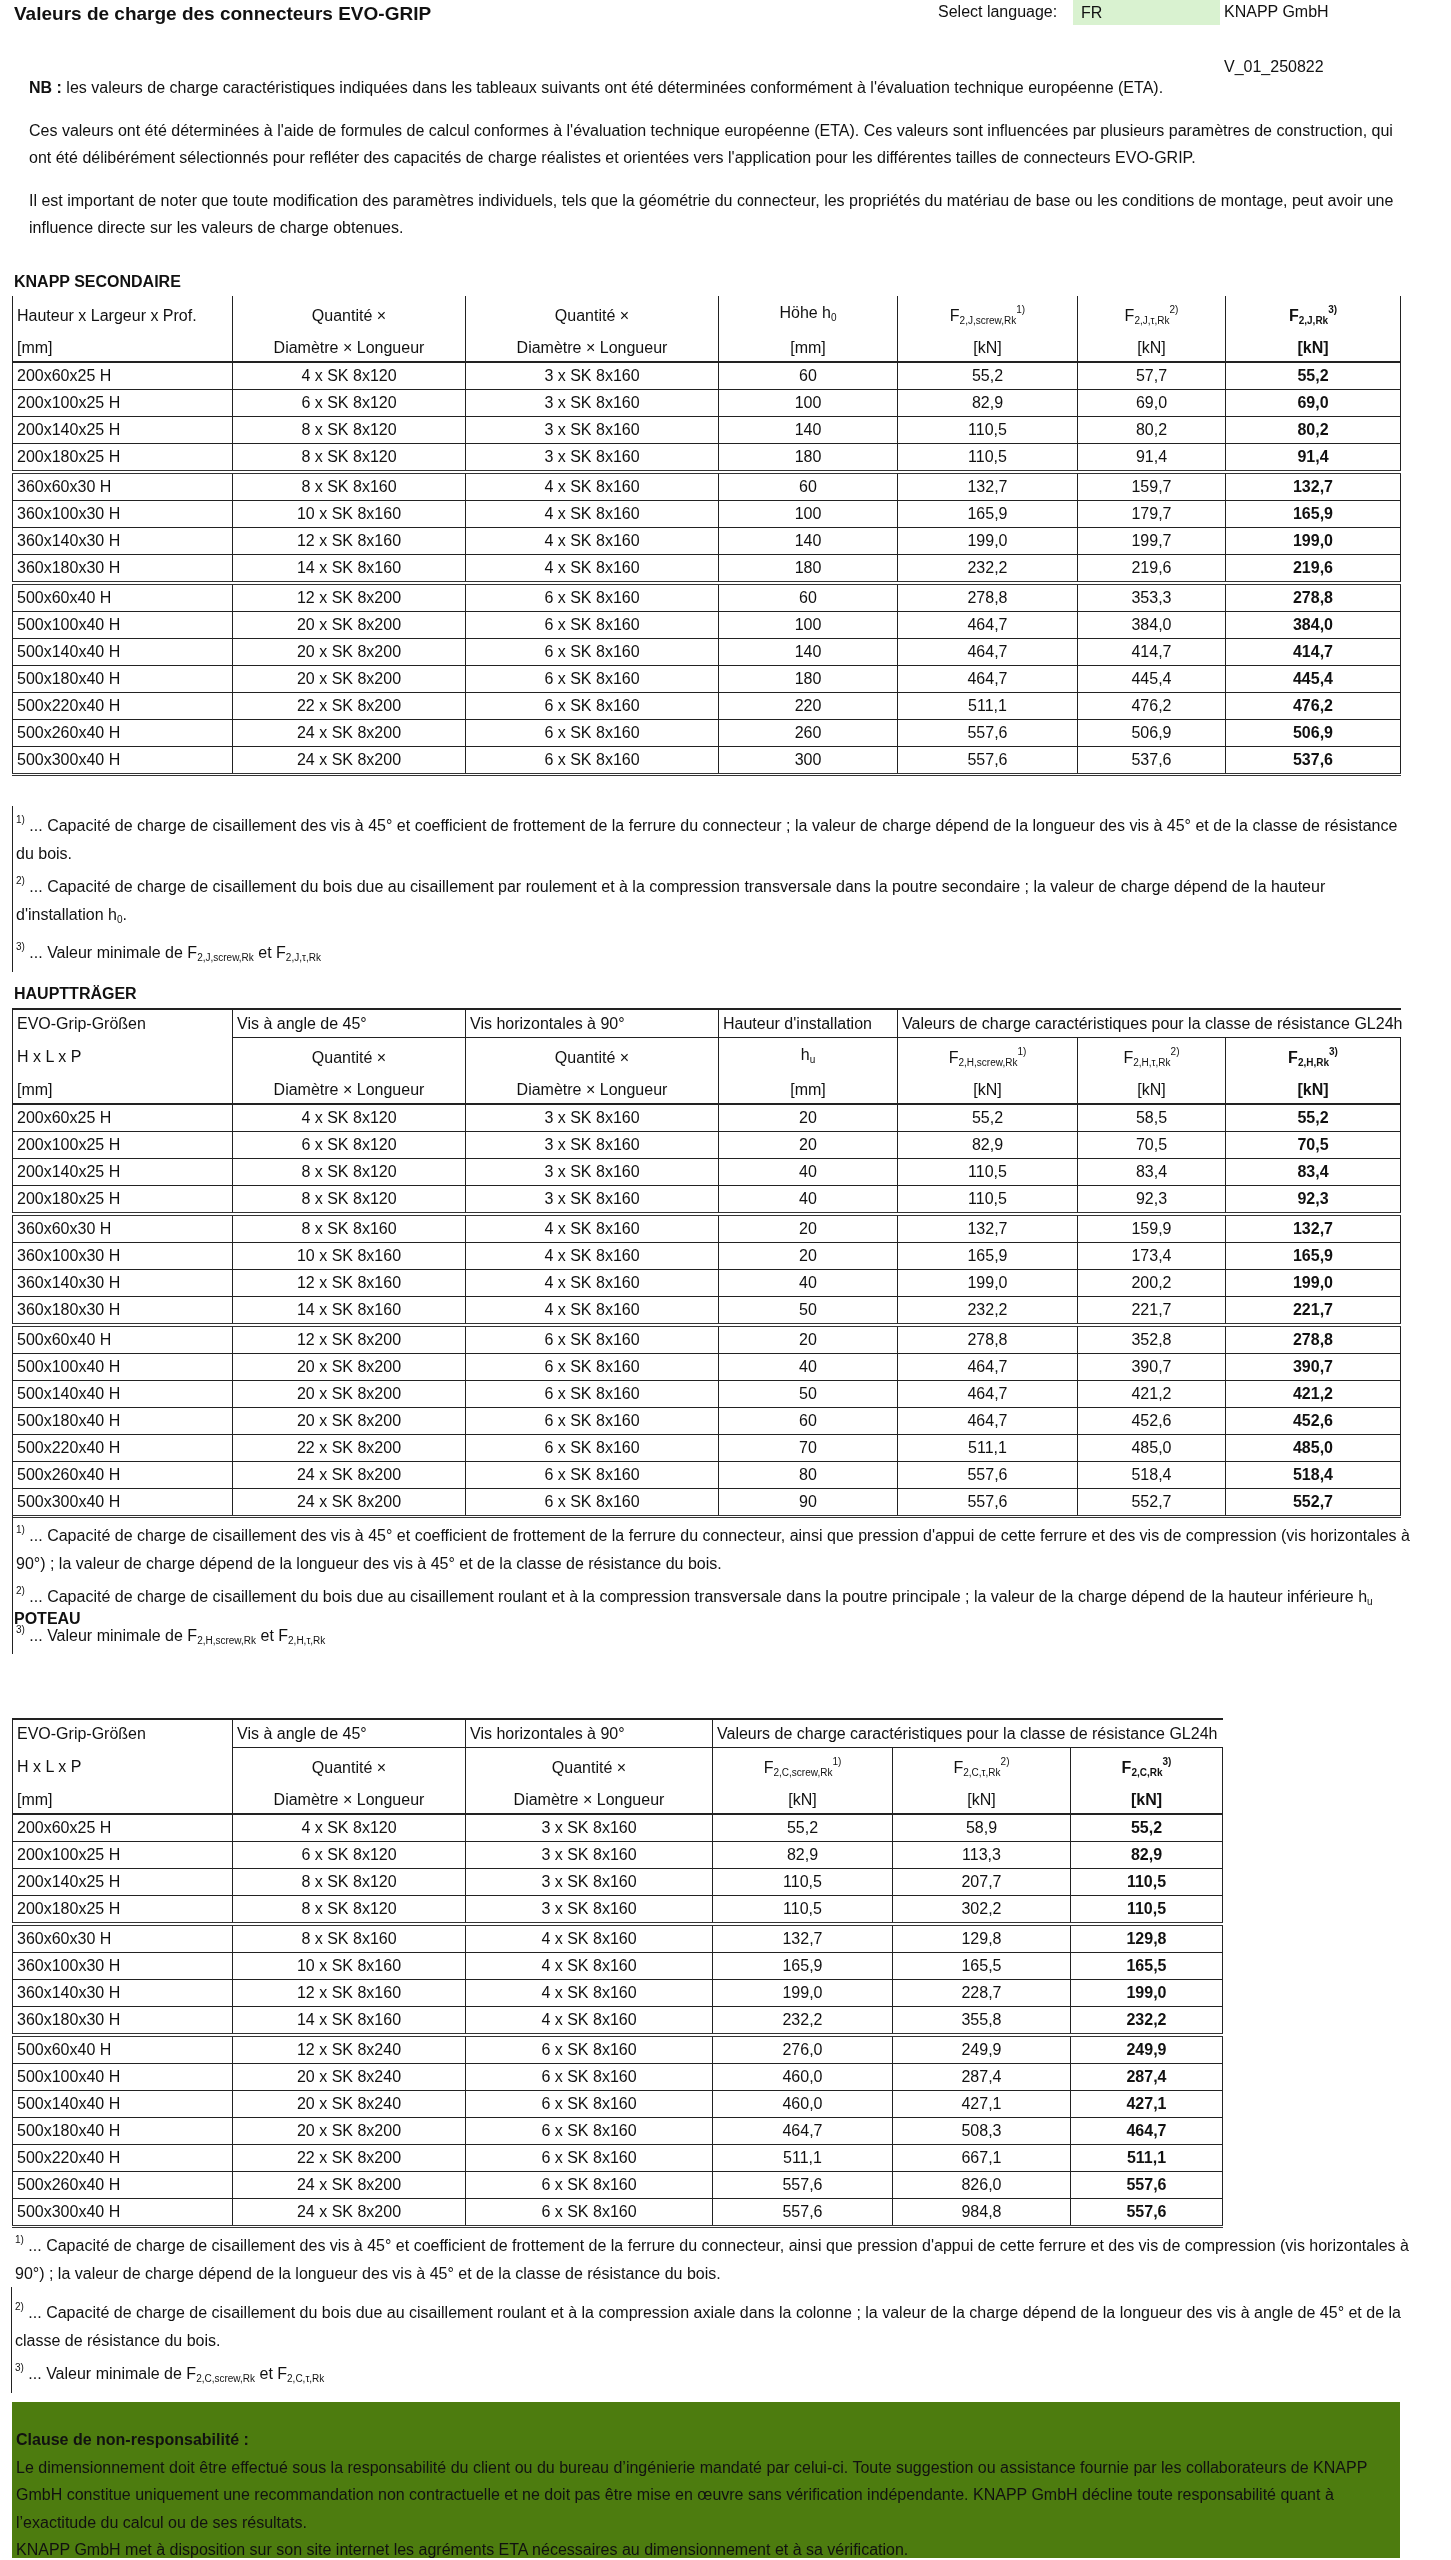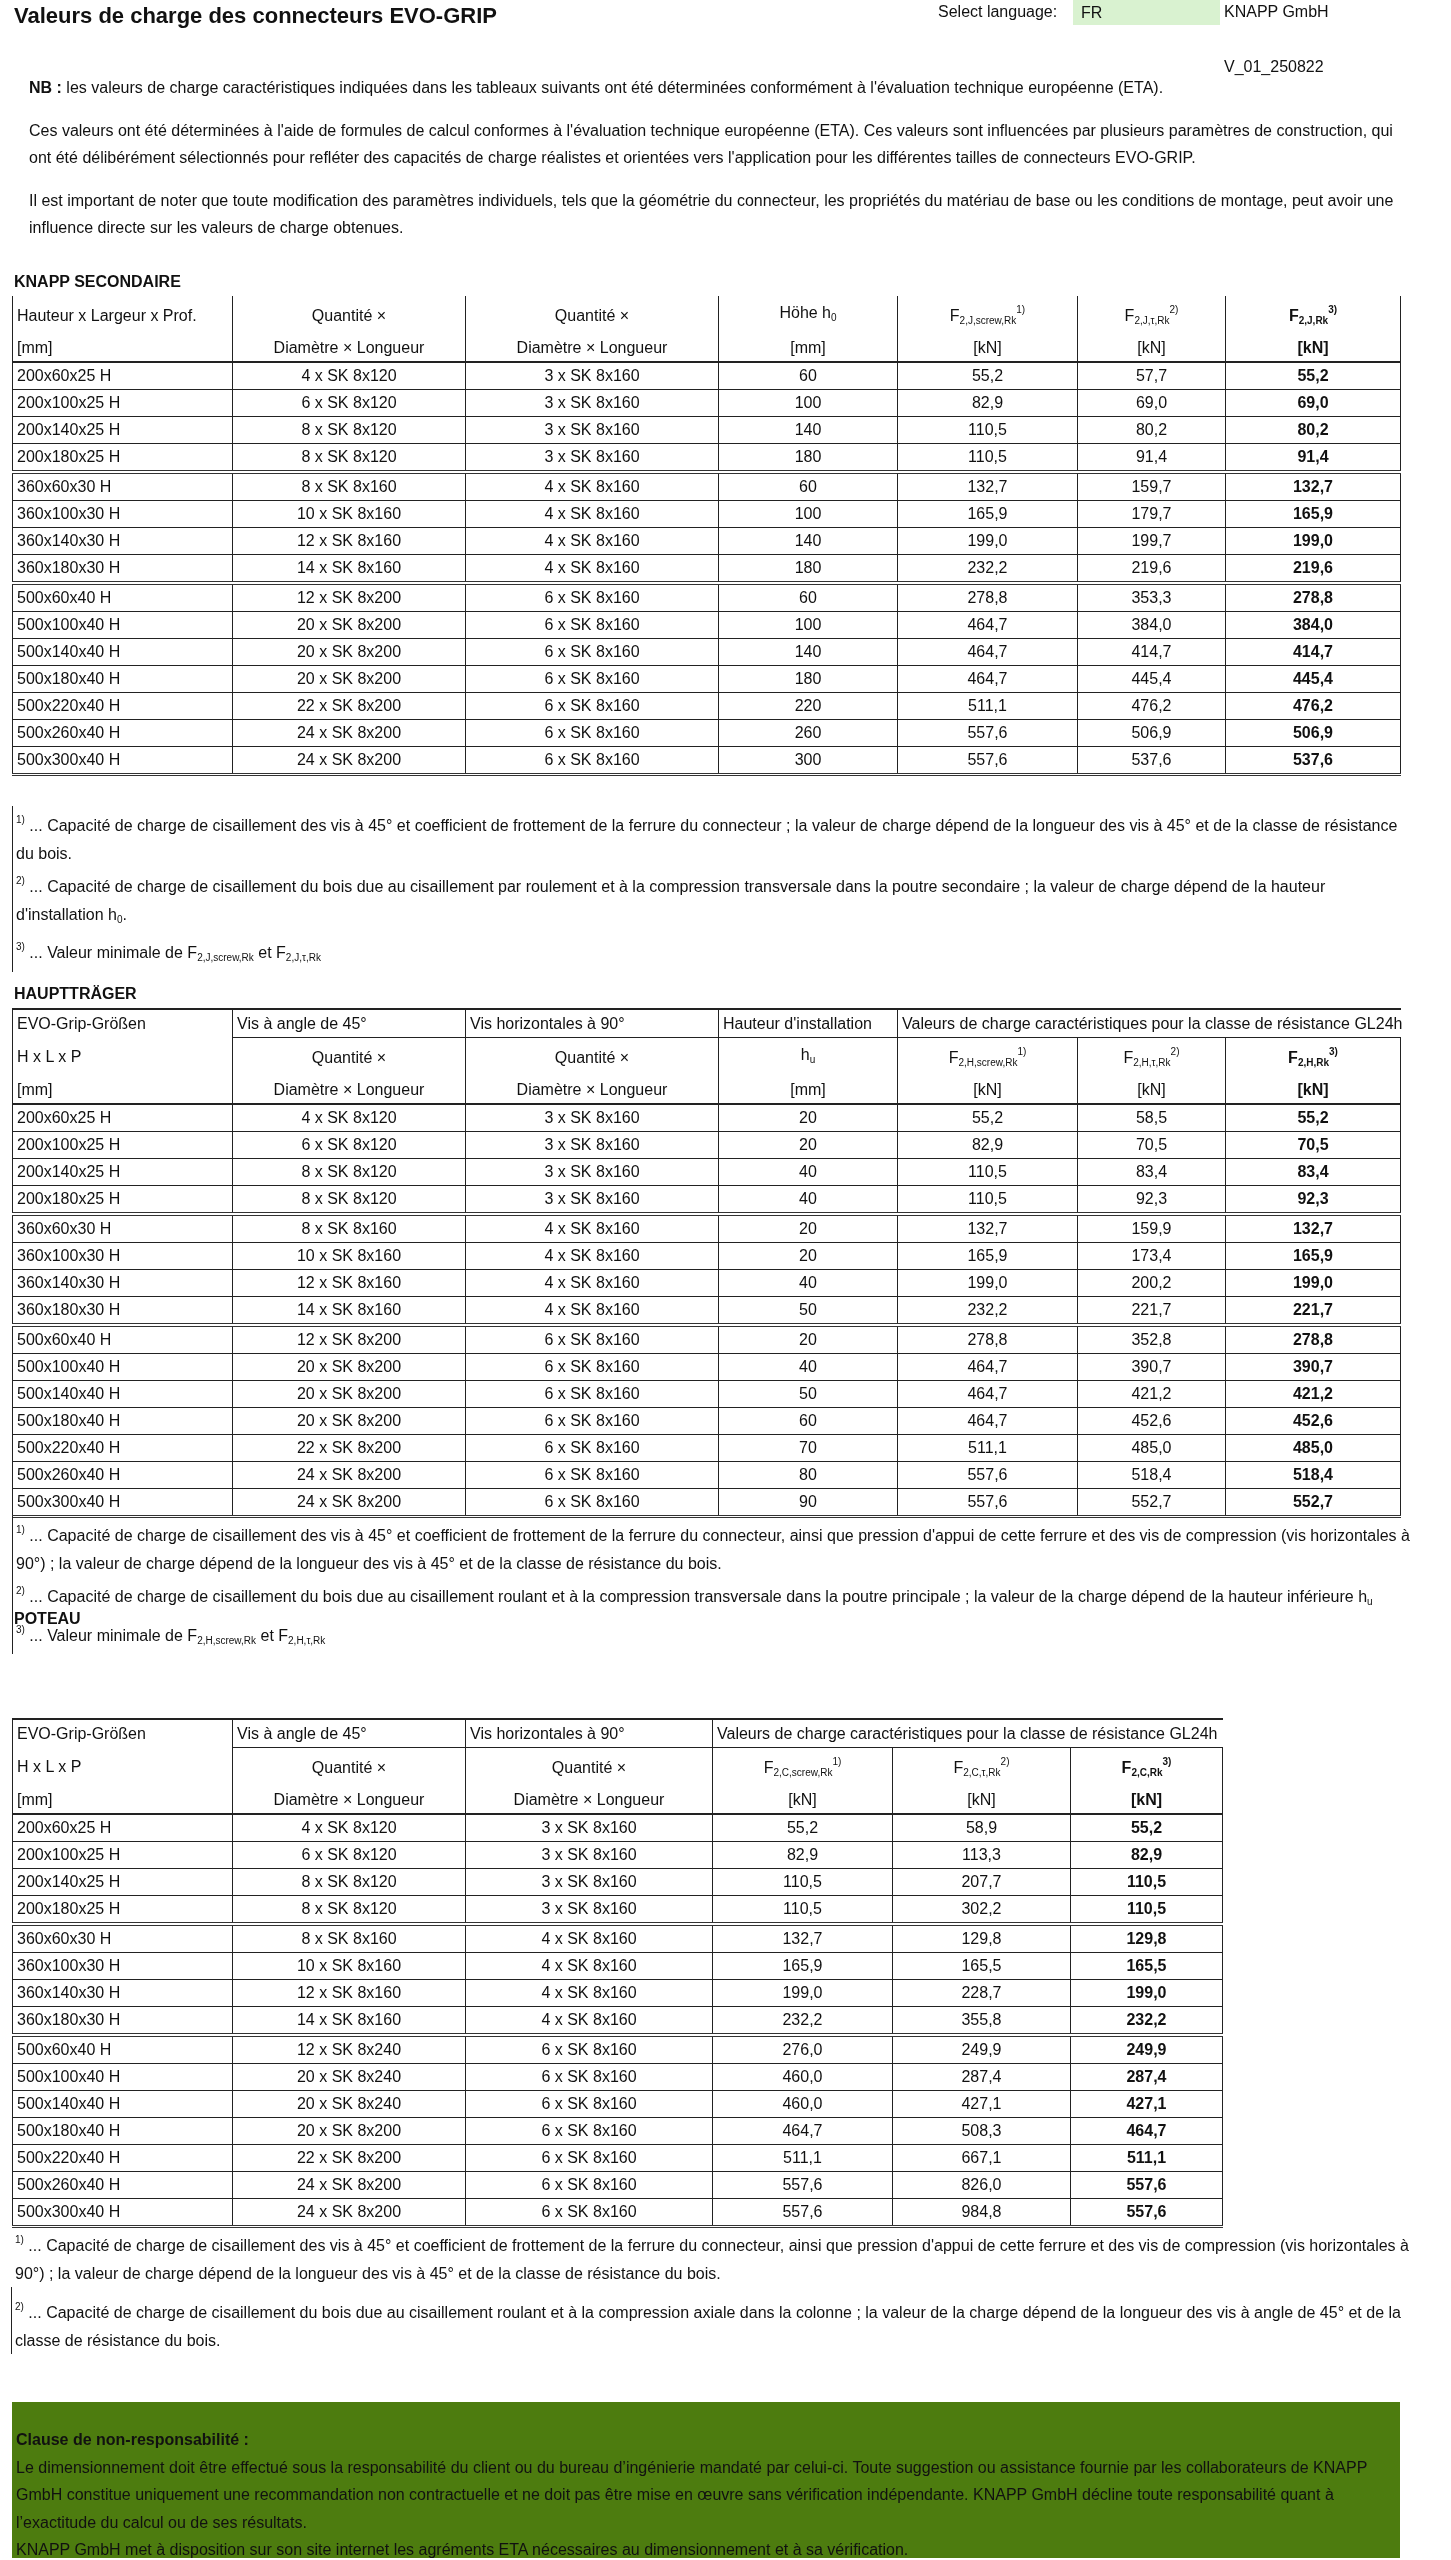--- a/index.html
+++ b/index.html
@@ -1,21 +1,21 @@
 <!DOCTYPE html>
 <html><head>
 <meta charset="utf-8">
 <style>
   html, body { margin: 0; padding: 0; background: #ffffff; }
   body {
     width: 1451px; height: 2560px; position: relative; overflow: hidden;
     font-family: "Liberation Sans", sans-serif; font-size: 16px; color: #111;
   }
   .abs { position: absolute; white-space: nowrap; }
-  .title { left: 14px; top: 3px; font-weight: bold; font-size: 22px; }
+  .title { left: 14px; top: 3px; font-weight: bold; font-size: 19px; }
   .lang-label { left: 938px; top: 3px; }
   .lang-box { left: 1073px; top: 0px; width: 147px; height: 25px; background: #d9f2d0; padding-left: 8px; box-sizing: border-box; line-height: 25px; cursor: pointer; }
   .company { left: 1224px; top: 3px; }
   .version { left: 1224px; top: 31px; margin-top: 27px; }
   .intro { left: 14px; top: 59px; width: 1400px; white-space: normal; line-height: 27.5px; }
   .intro p { margin: 15px; }
   .section-title { left: 14px; font-weight: bold; }
 
   table.grid { position: absolute; left: 12px; border-collapse: collapse; table-layout: fixed; }
   table.grid td { border: 1.5px solid #222; padding: 0 4px; height: 26px; line-height: 26px; font-size: 16px; white-space: nowrap; overflow: visible; }
@@ -561,19 +561,20 @@
         <td class="c">6 x SK 8x160</td>
         <td class="c">557,6</td>
         <td class="c">984,8</td>
         <td class="c b">557,6</td>
       </tr>
     </tbody>
 </table>
 <div class="notes" style="top:2226px; border-left:none;">
   <p><sup>1)</sup><span> ... Capacité de charge de cisaillement des vis à 45° et coefficient de frottement de la ferrure du connecteur, ainsi que pression d'appui de cette ferrure et des vis de compression (vis horizontales à 90°) ; la valeur de charge dépend de la longueur des vis à 45° et de la classe de résistance du bois.</span></p>
   <p style="border-left:1.5px solid #222; margin-left:-4px; padding-left:3px; padding-top:6px;"><sup>2)</sup><span> ... Capacité de charge de cisaillement du bois due au cisaillement roulant et à la compression axiale dans la colonne ; la valeur de la charge dépend de la longueur des vis à angle de 45° et de la classe de résistance du bois.</span></p>
+  <p style="border-left:1.5px solid #222; margin-left:-4px; padding-left:3px;"><sup>3)</sup><span> ... Valeur minimale de F</span><sub>2,C,screw,Rk</sub><span> et F</span><sub>2,C,τ,Rk</sub></p>
 </div>
 
 <div class="disclaimer">
   <p style="font-weight:bold">Clause de non-responsabilité :</p>
   <p>Le dimensionnement doit être effectué sous la responsabilité du client ou du bureau d’ingénierie mandaté par celui-ci. Toute suggestion ou assistance fournie par les collaborateurs de KNAPP GmbH constitue uniquement une recommandation non contractuelle et ne doit pas être mise en œuvre sans vérification indépendante. KNAPP GmbH décline toute responsabilité quant à l’exactitude du calcul ou de ses résultats.</p>
   <p>KNAPP GmbH met à disposition sur son site internet les agréments ETA nécessaires au dimensionnement et à sa vérification.</p>
 </div>
 
 </body></html>

